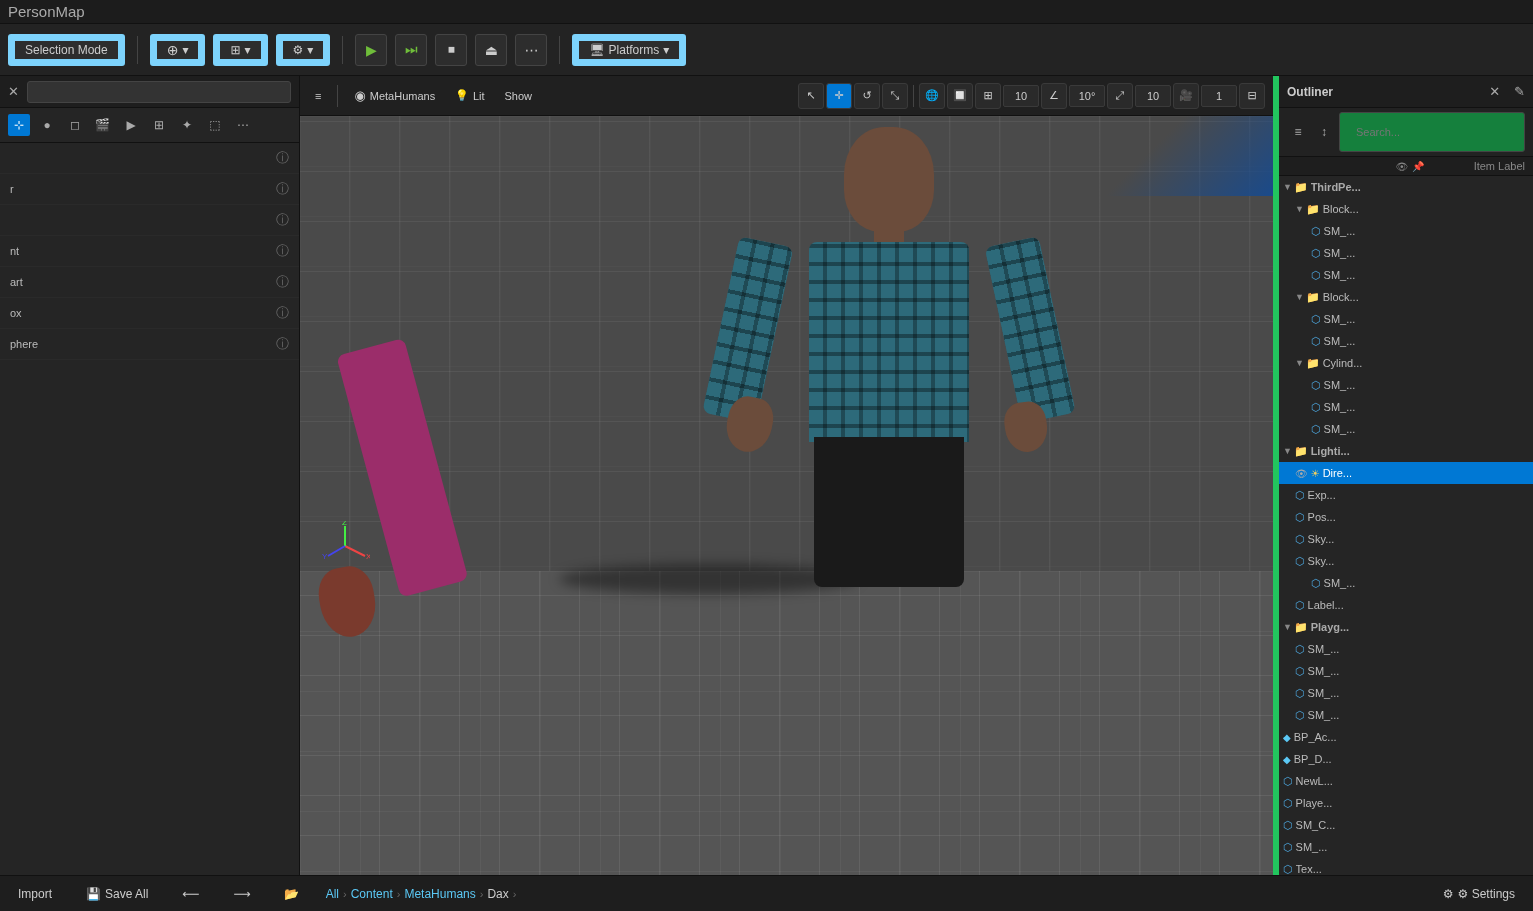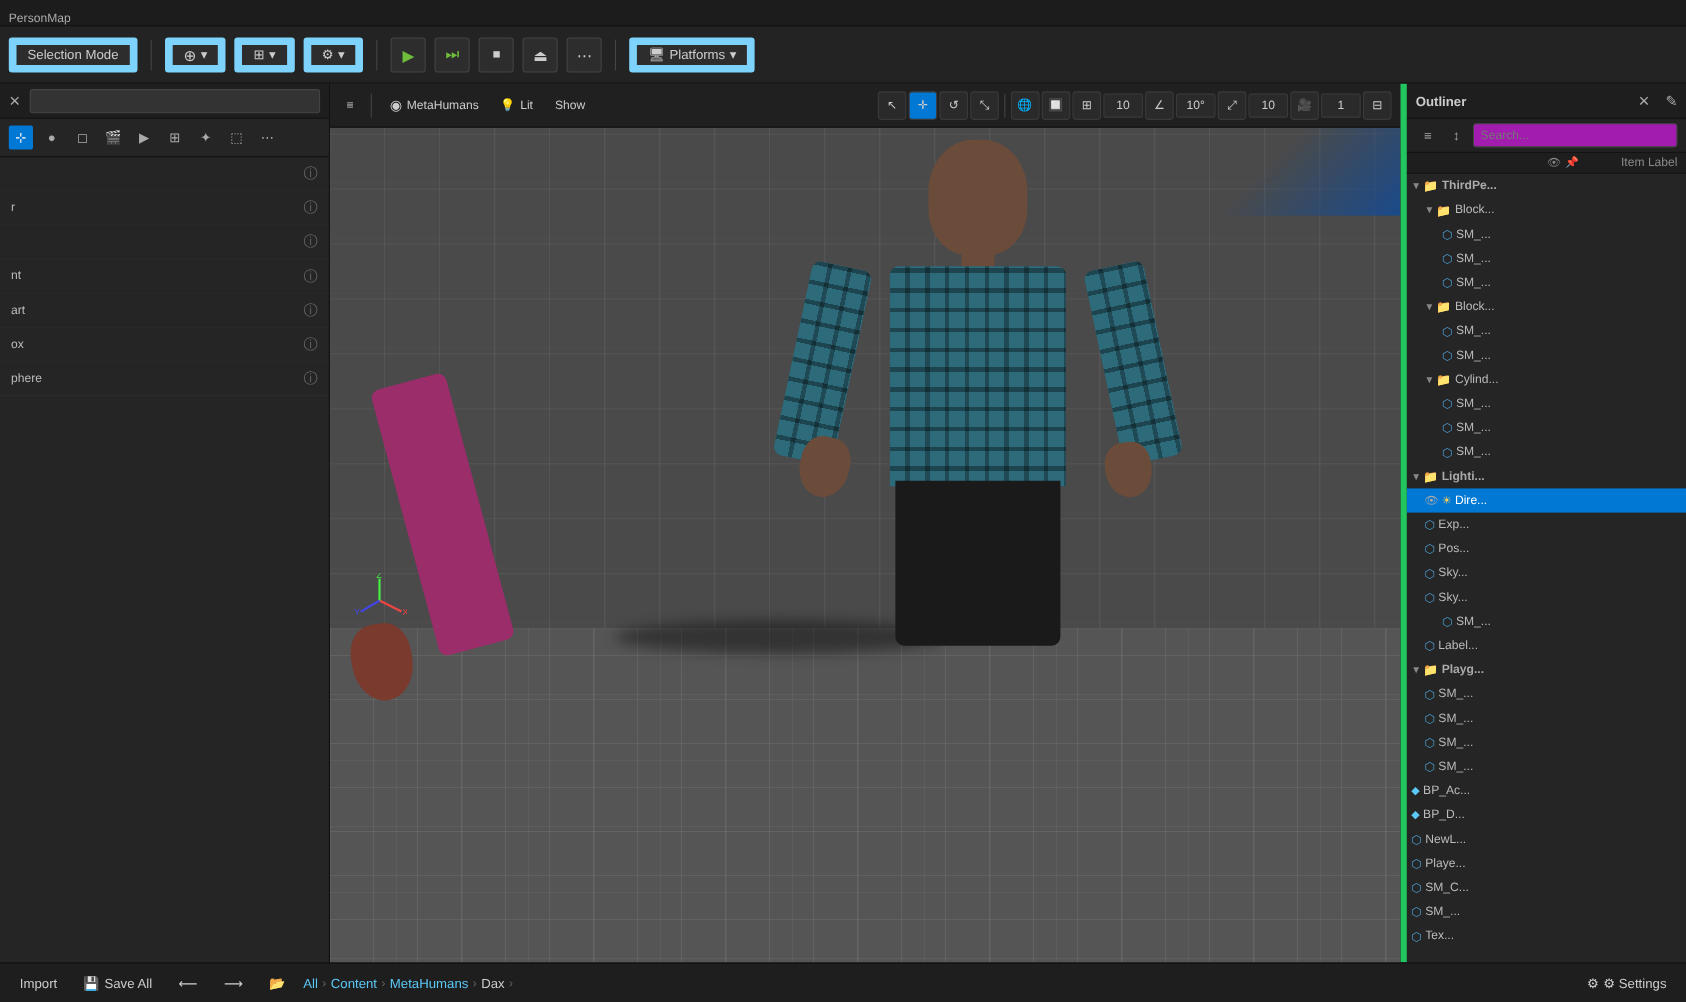--- a/index.html
+++ b/index.html
@@ -13,23 +13,23 @@
       overflow: hidden;
       display: flex;
       flex-direction: column;
     }
 
     
     .title-bar {
       height: 24px;
       background: #1c1c1c;
       display: flex;
-      align-items: flex-end;
+      align-items: center;
       padding: 0 8px;
-      font-size: 11px;
+      font-size: 15px;
       color: #aaa;
       border-bottom: 1px solid #111;
       flex-shrink: 0;
     }
 
     
     .toolbar {
       height: 52px;
       background: #232323;
       display: flex;
@@ -515,27 +515,27 @@
       display: flex;
       align-items: center;
       padding: 4px 8px;
       gap: 4px;
       border-bottom: 1px solid #111;
       background: #222;
     }
 
     .outliner-search {
       flex: 1;
-      background: #a21caf;
+      background: #15803d;
       border: 1px solid #444;
       border-radius: 3px;
       color: #ccc;
-      padding: 2px 6px;
+      padding: 2px 16px;
       font-size: 11px;
-      height: 22px;
+      height: 40px;
     }
 
     .outliner-header {
       display: flex;
       align-items: center;
       padding: 3px 8px;
       border-bottom: 1px solid #111;
       background: #1e1e1e;
       font-size: 11px;
       color: #888;
@@ -573,21 +573,21 @@
     
     .chevron { color: #888; font-size: 9px; margin-right: 2px; }
 
     
     .bottom-bar {
       height: 36px;
       background: #1e1e1e;
       display: flex;
       align-items: center;
       padding: 0 10px;
-      gap: 8px;
+      gap: 18px;
       border-top: 1px solid #111;
       flex-shrink: 0;
     }
 
     .bottom-btn {
       background: transparent;
       border: none;
       color: #ccc;
       cursor: pointer;
       padding: 3px 8px;
@@ -866,21 +866,21 @@
     <div class="right-panel-toolbar">
       <div class="icon-btn">≡</div>
       <div class="icon-btn">↕</div>
       <input class="outliner-search" type="text" placeholder="Search..." style="">
     </div>
 
     <div class="outliner-header">
       <div style="display:flex;align-items:center;gap:4px;margin-left:auto;">
         <span style="font-size:10px;">👁</span>
         <span style="font-size:10px;">📌</span>
-        <span style="margin-left:8px;padding-left:26px;">Item Label</span>
+        <span style="margin-left:19px;padding-left:26px;">Item Label</span>
       </div>
     </div>
 
     <div class="outliner-list">
 
       <div class="outliner-item group-header">
         <span class="chevron">▼</span>
         <span class="folder-icon">📁</span>
         <span class="outliner-item-name">ThirdPe...</span>
       </div>

